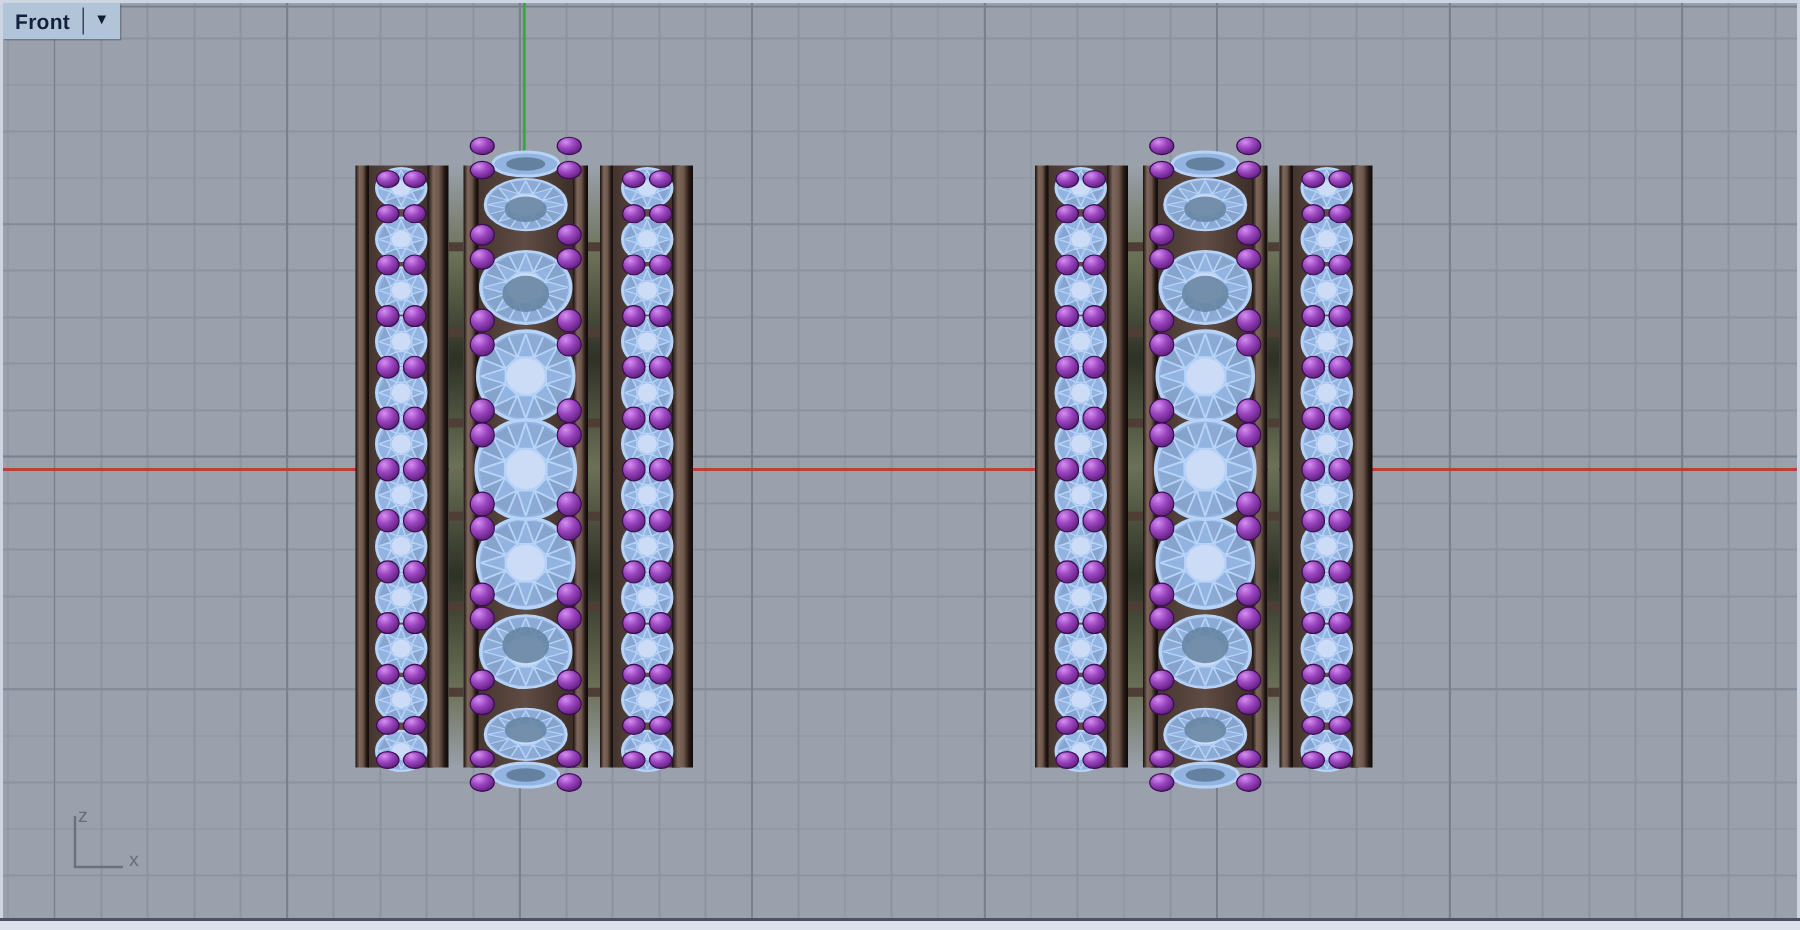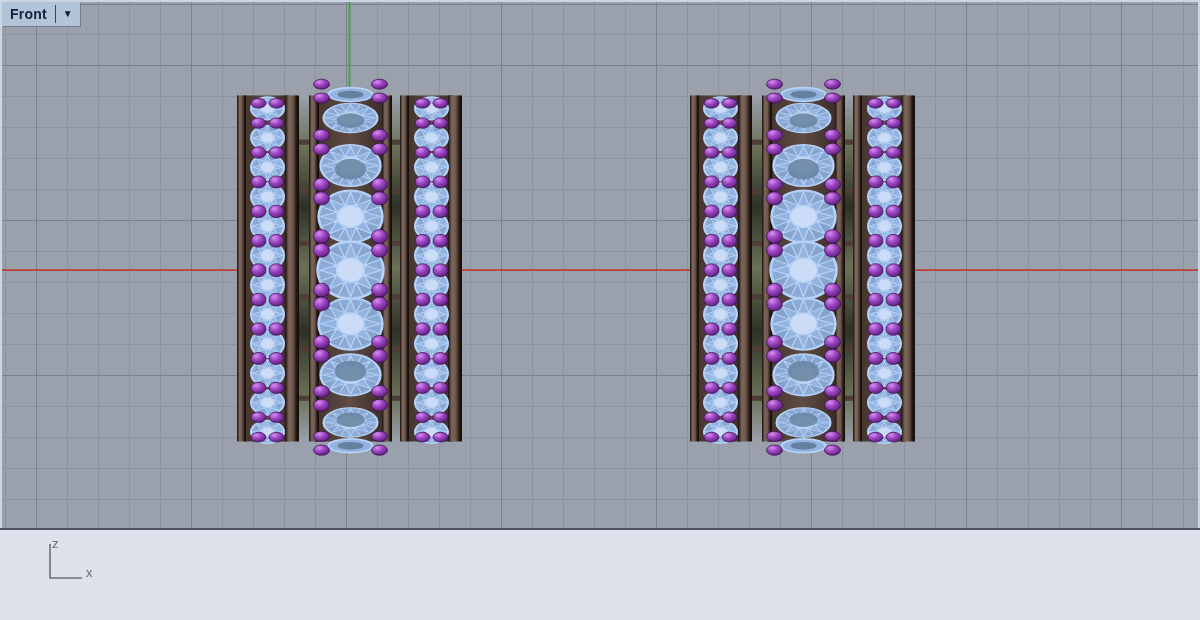--- a/index.html
+++ b/index.html
@@ -1,17 +1,17 @@
 <!DOCTYPE html>
 <html style="--background: #9aa1ac; --grid-minor: #8c93a0; --grid-major: #79818f; --axis-x-red: #bb4136; --axis-z-green: #44a04c; --border-light: #cdd5e2; --border-dark: #4b5263; --bottom-strip: #dce1ec; --tab-background: #b2c5d8; --tab-text: #14213c; --gizmo-gray: #686e78; --metal-dark: #17100c; --metal-mid: #6e584c; --metal-light: #7d675c; --metal-backing: #5f4c44; --metal-connector: #4f3e36; --interior-dark: #2e3126; --interior-light: #6b7157; --gem-blue-body: #93b3e0; --gem-blue-line: #b7d3f7; --gem-blue-table: #ccdcf6; --gem-blue-facet: #7b95ba; --gem-blue-steel: #64819f; --gem-purple-hi: #d58ff0; --gem-purple-mid: #9b45c0; --gem-purple-dark: #571a73;"><head>
 <meta charset="utf-8">
 <style>
   html,body{margin:0;padding:0;width:1200px;height:620px;overflow:hidden;
     font-family:"Liberation Sans",sans-serif;background:#dce1ec;}
-  .viewport{position:relative;width:1200px;height:528px;box-sizing:border-box;
+  .viewport{position:relative;width:1200px;height:612px;box-sizing:border-box;
     border-left:2px solid var(--border-light,#cdd5e2);
     border-right:2px solid var(--border-light,#cdd5e2);
     border-top:2px solid var(--border-light,#cdd5e2);
     background-color:var(--background,#9aa1ac);padding-left:48px;}
   .bottom-bar{width:1200px;height:8px;box-sizing:border-box;
     border-top:2px solid var(--border-dark,#4b5263);
     background:var(--bottom-strip,#dce1ec);}
   svg.scene{position:absolute;left:0;top:0;width:100%;height:100%;display:block;}
   .vp-tab{position:absolute;left:0;top:0;display:flex;align-items:center;
     background:var(--tab-background,#b2c5d8);color:var(--tab-text,#14213c);

